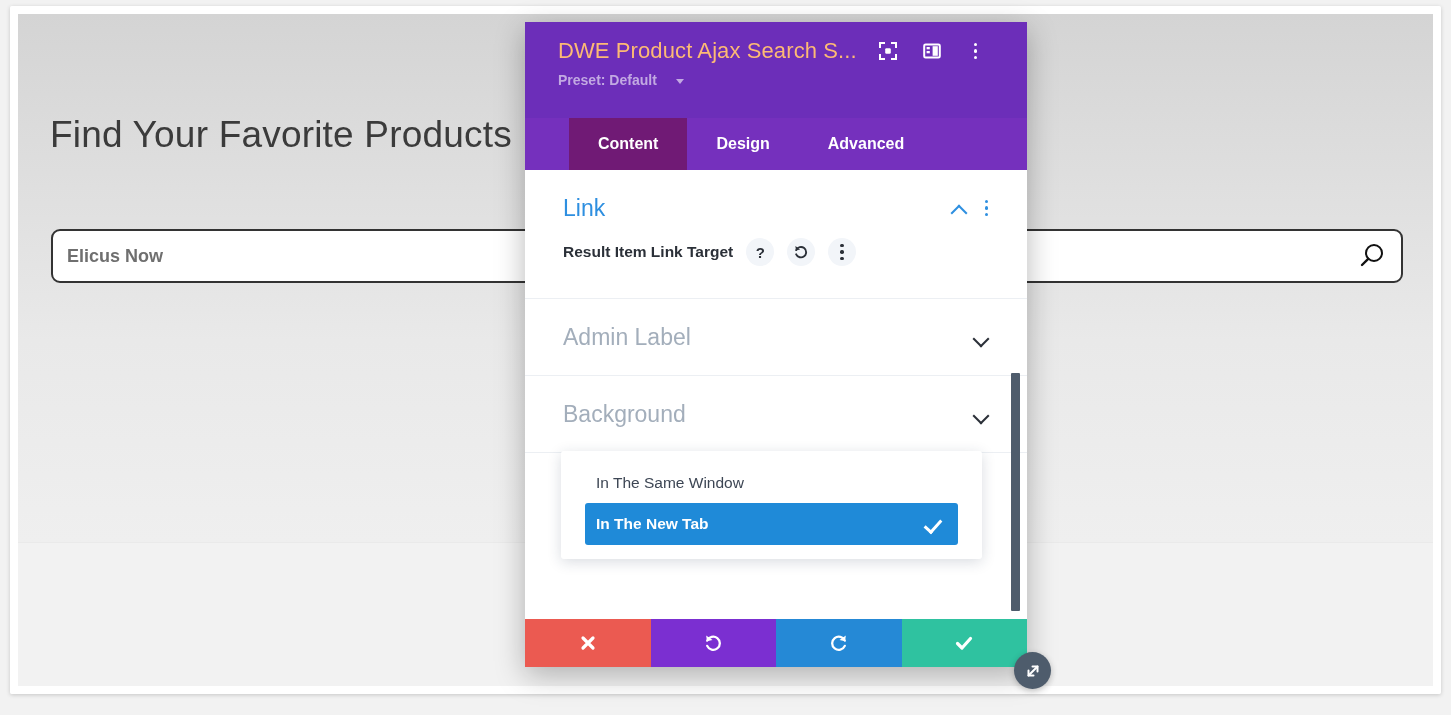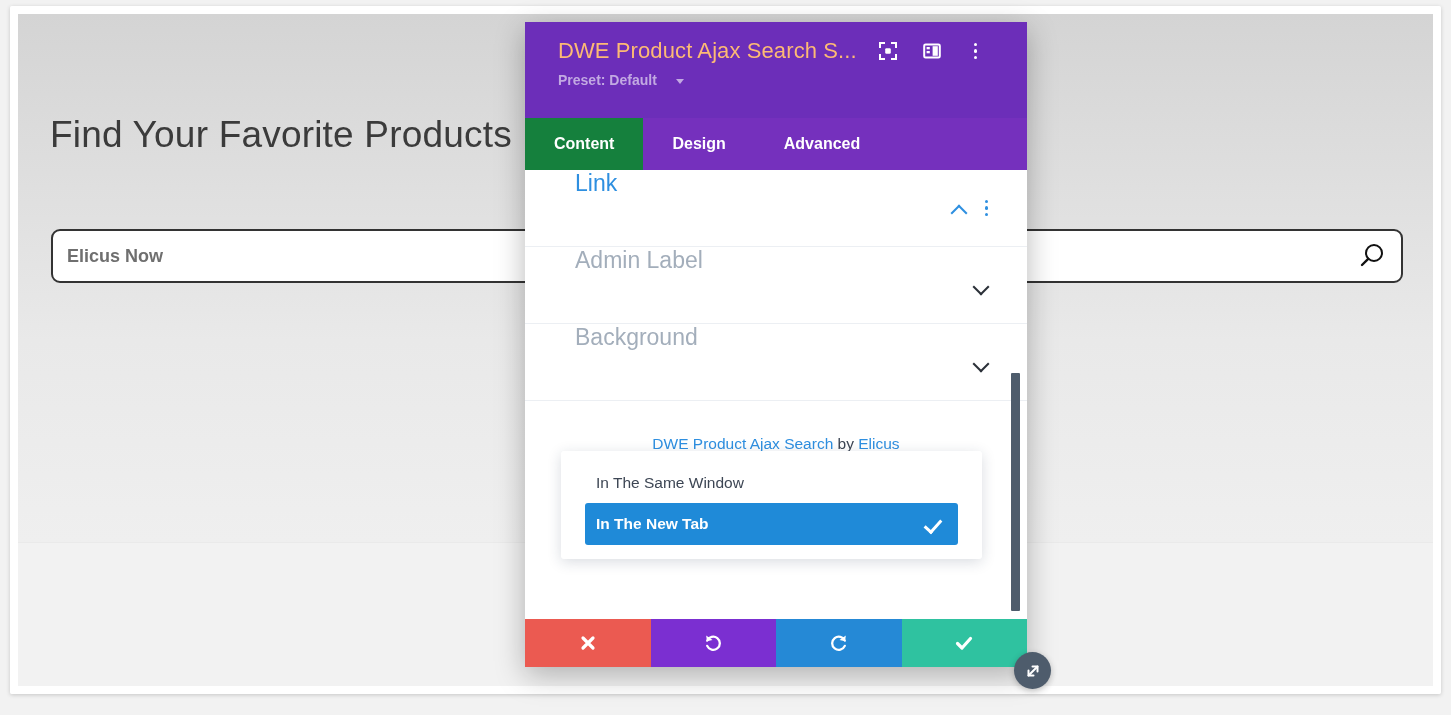--- a/index.html
+++ b/index.html
@@ -151,42 +151,43 @@
     padding: 0 29px;
     display: flex;
     align-items: center;
     color: #ffffff;
     font-size: 16px;
     font-weight: bold;
     cursor: pointer;
     white-space: nowrap;
   }
   .tab.active {
-    background: #15803d;
+    background: #701a75;
+    margin-left: 44px;
   }
 
   .modal-body {
     flex: 1 1 auto;
     background: #ffffff;
     position: relative;
     overflow: hidden;
   }
 
   .section {
     padding: 0 38px;
     border-bottom: 1px solid #eceff3;
     position: relative;
   }
 
   .section-head {
     display: flex;
+    align-items: center;
     justify-content: space-between;
     height: 76px;
     cursor: pointer;
-    margin-left: 12px;
   }
   .section-title {
     font-size: 23px;
     color: #a3aebb;
     font-weight: 400;
   }
   .section-title.open {
     color: #2e8fe0;
   }
   .section-head-icons {
@@ -432,20 +433,39 @@
         <span class="section-head-icons" style="color:#2e8fe0">
           <span class="chev up"></span>
           <span class="dots-v">
             <i></i>
               <i></i>
               <i></i>
           </span>
         </span>
       </div>
 
+      <div class="link-section-inner">
+        <div class="field-row">
+          <span class="field-label">Result Item Link Target</span>
+          <span class="mini-btn">?</span>
+          <span class="mini-btn">
+            <svg width="16" height="16" viewBox="0 0 16 16">
+              <path d="M3.2 6.1 A5.2 5.2 0 1 1 3.2 10.3" fill="none" stroke="#2b3038" stroke-width="1.9" stroke-linecap="round"></path>
+              <path d="M2.4 2.1 L2.9 6.4 L7.1 5.6 Z" fill="#2b3038"></path>
+            </svg>
+          </span>
+          <span class="mini-btn">
+            <span class="dots-v" style="color:#2b3038">
+                <i></i>
+                <i></i>
+                <i></i>
+              </span>
+          </span>
+        </div>
+      </div>
     </div>
 
     <div class="section">
       <div class="section-head">
         <span class="section-title">Admin Label</span>
         <span class="section-head-icons" style="color:#2b3038">
           <span class="chev"></span>
         </span>
       </div>
     </div>

